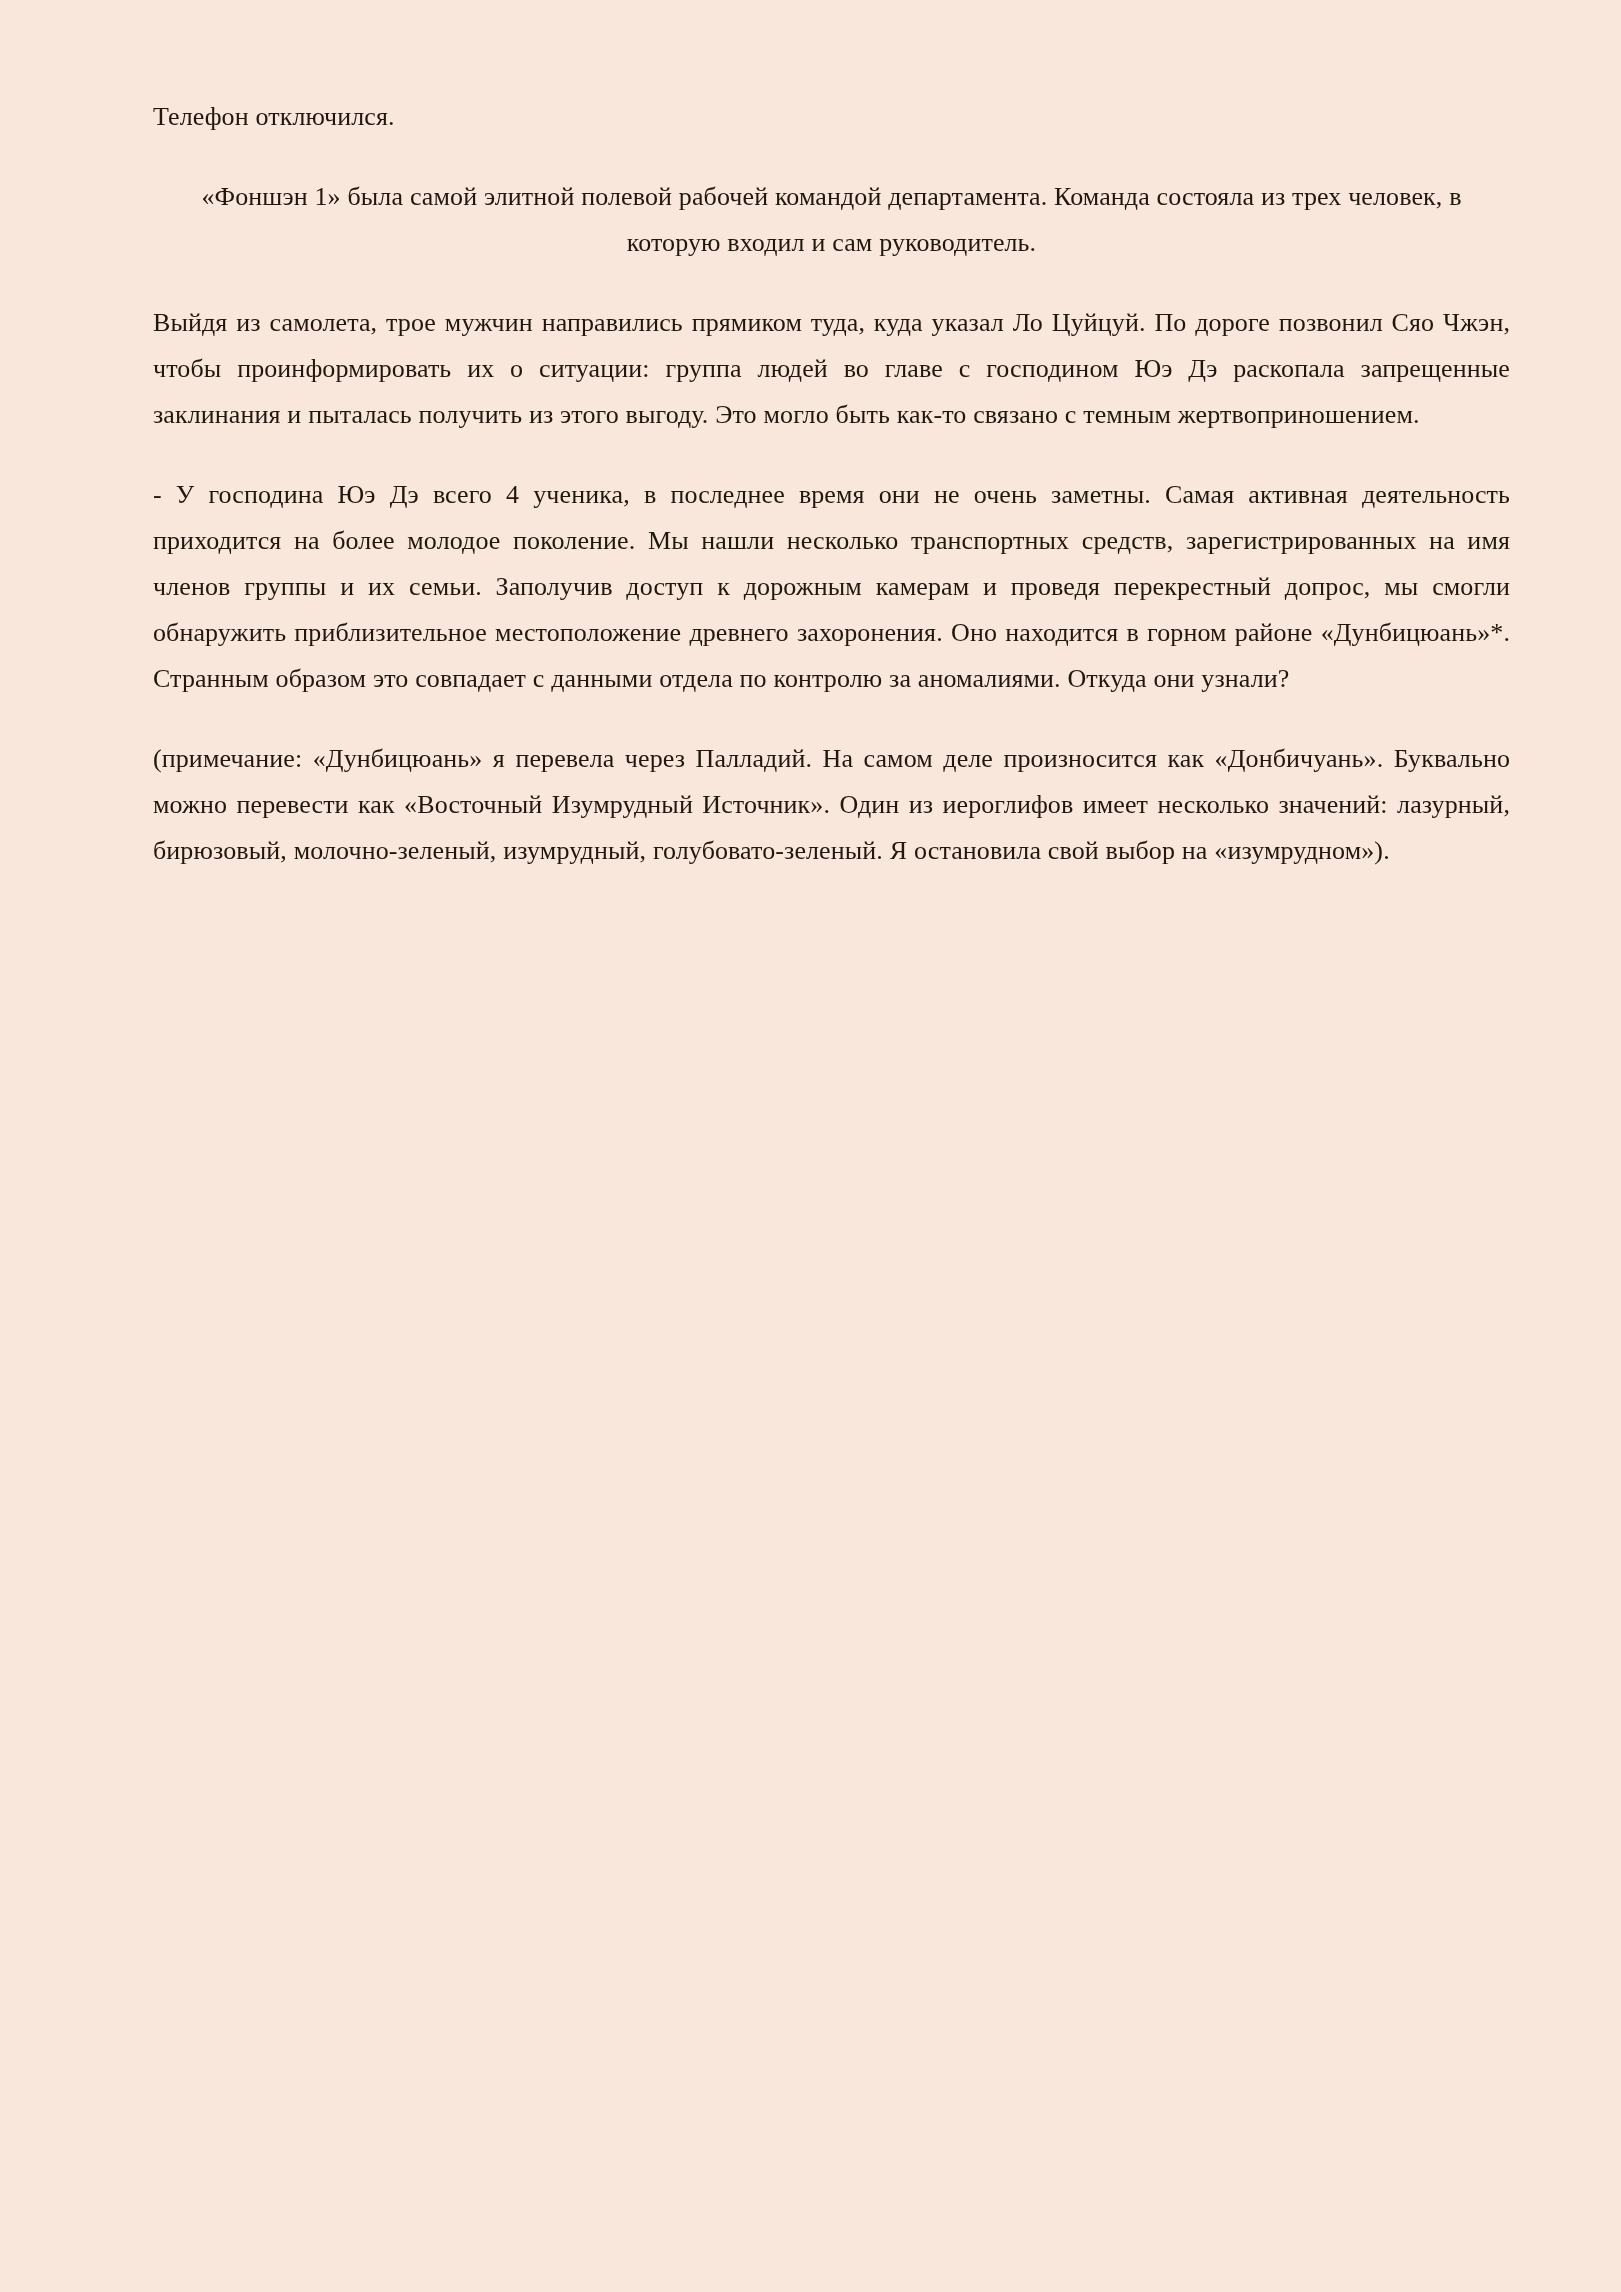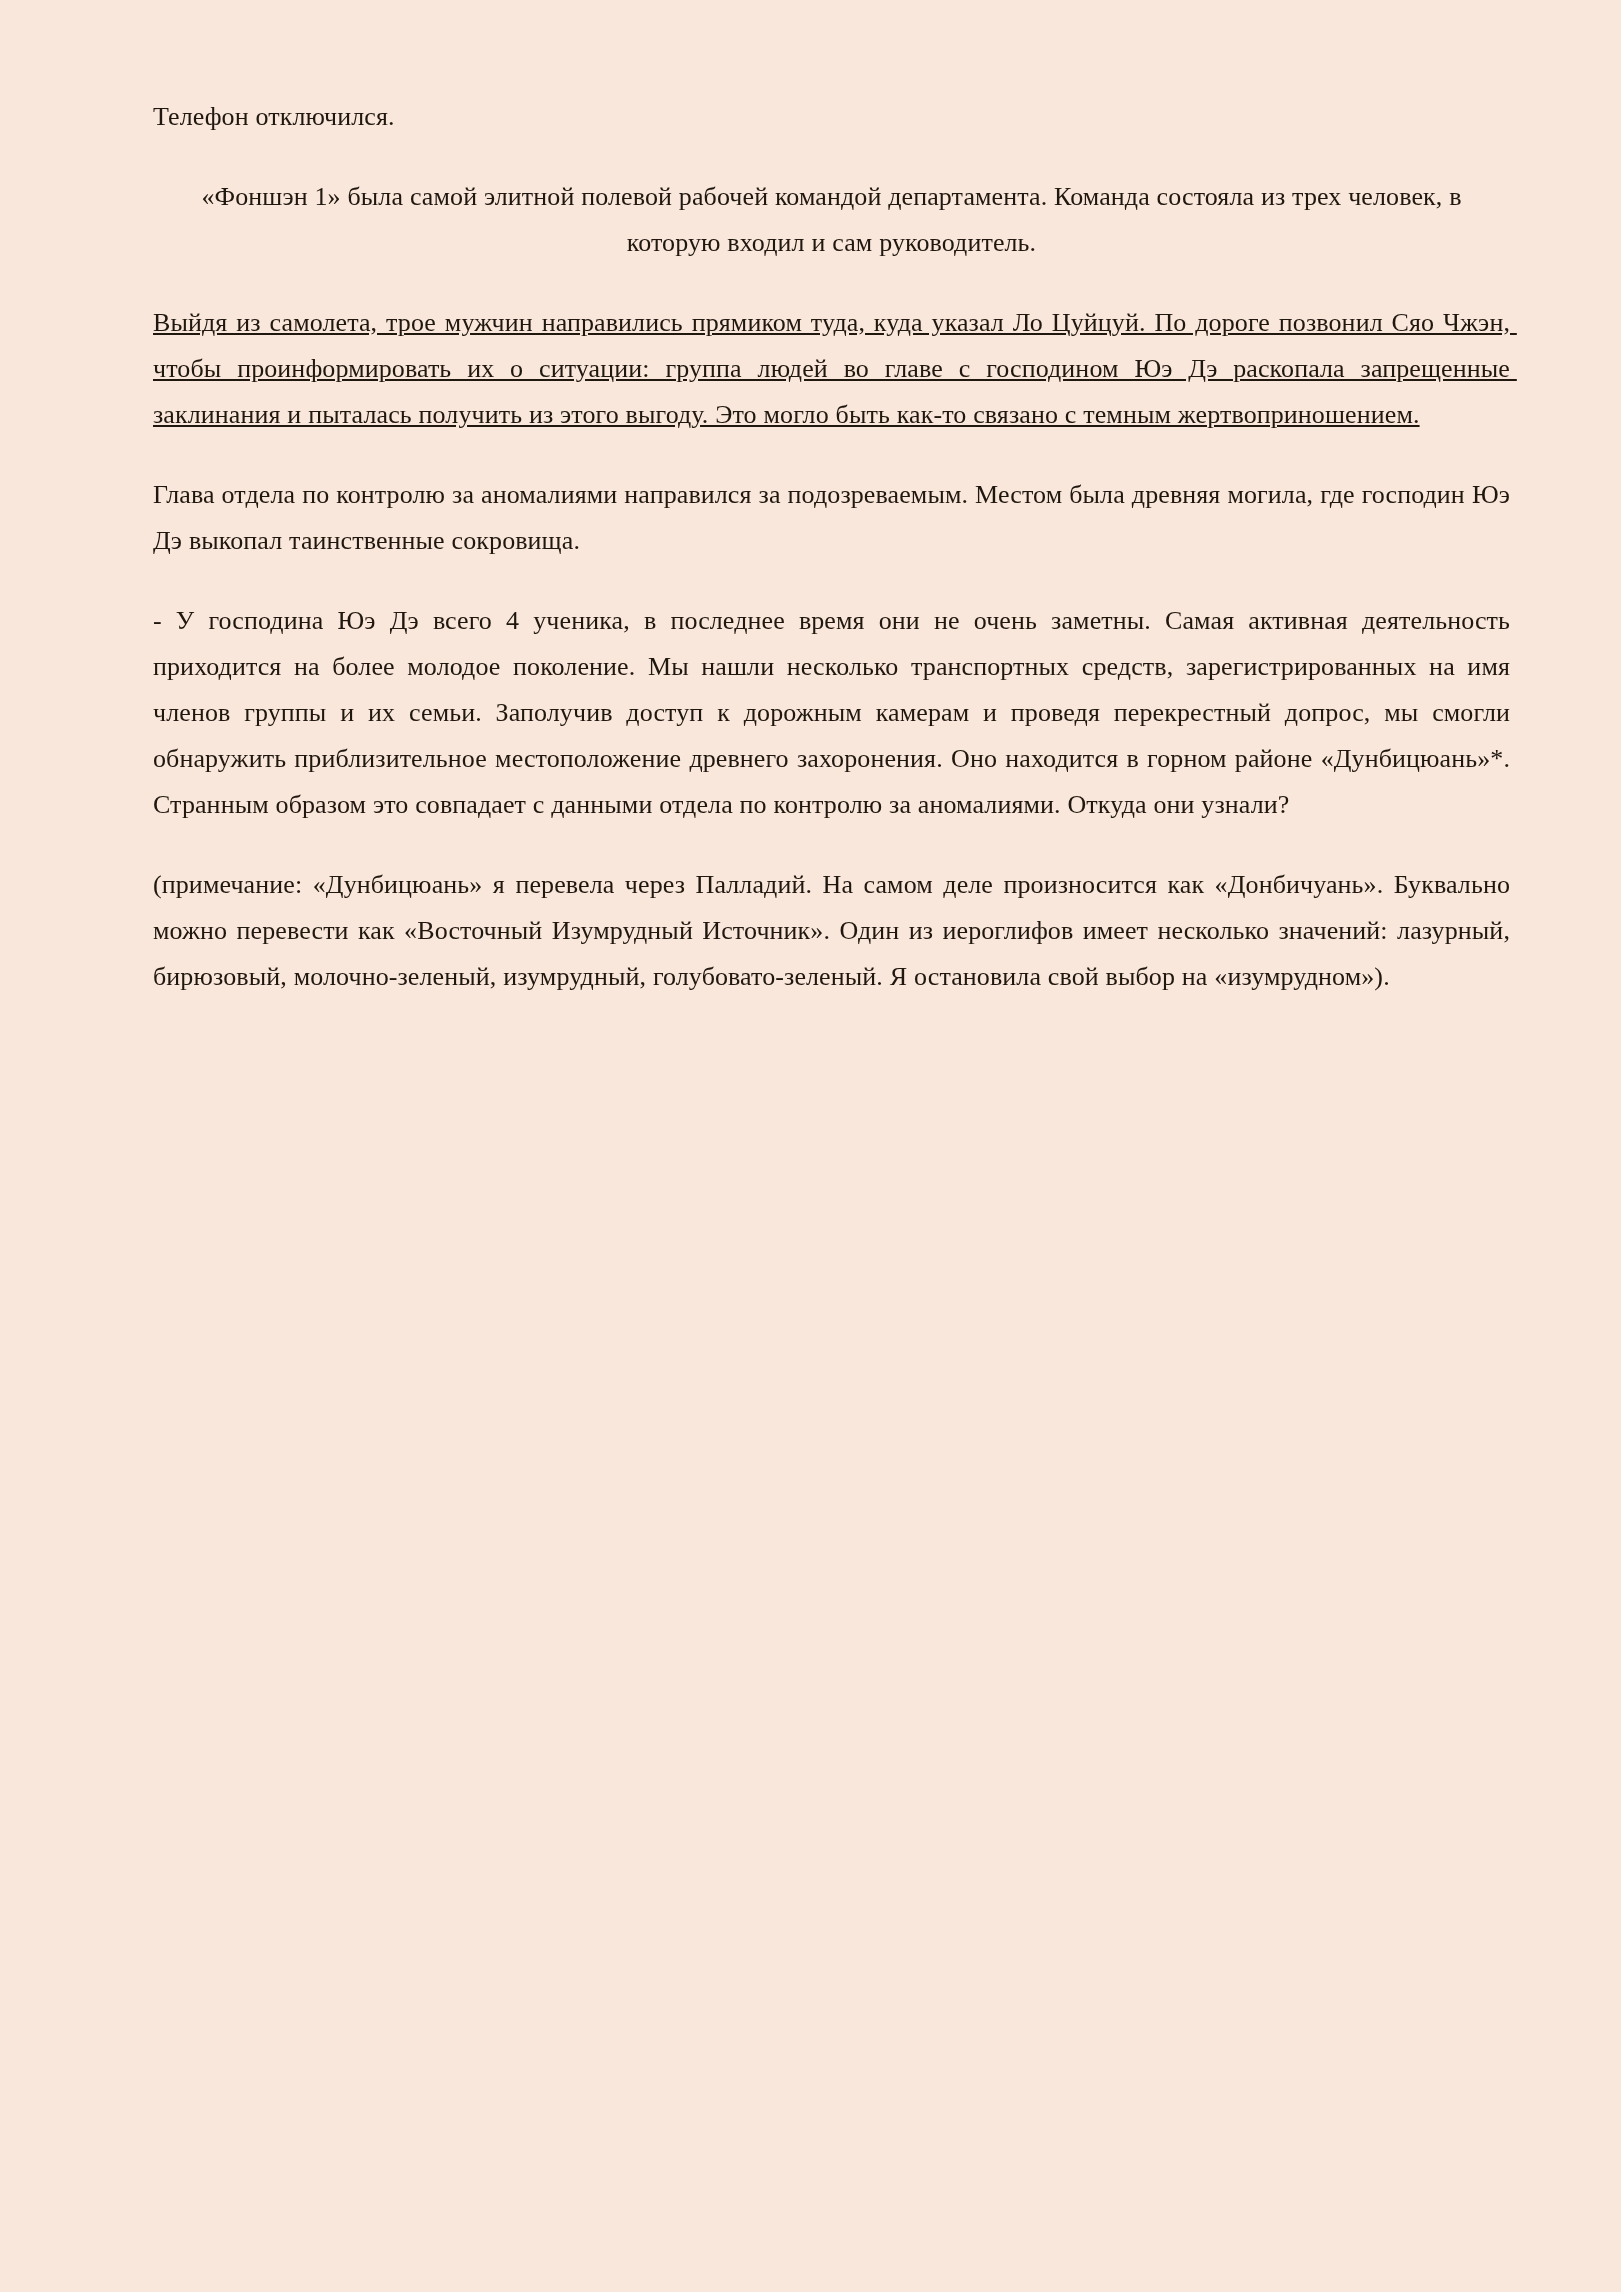--- a/index.html
+++ b/index.html
@@ -49,23 +49,22 @@
 </head>
 <body style="background: rgb(250, 231, 219);">
 
 <div class="page">
   <div class="doc-body">
 
     <p class="para ragged" style="text-align: left;">Телефон отключился.</p>
 
     <p class="para" style="text-align: center;">«Фоншэн 1» была самой элитной полевой рабочей командой департамента. Команда состояла из трех человек, в которую входил и сам руководитель.</p>
 
-    <p class="para" style="text-align: justify; text-decoration: underline;">Выйдя из самолета, трое мужчин направились прямиком туда, куда указал Ло Цуйцуй. По дороге позвонил Сяо Чжэн, чтобы проинформировать их о ситуации: группа людей во главе с господином Юэ Дэ раскопала запрещенные заклинания и пыталась получить из этого выгоду. Это могло быть как-то связано с темным жертвоприношением.</p>
+    <p class="para" style="text-align: justify;">Выйдя из самолета, трое мужчин направились прямиком туда, куда указал Ло Цуйцуй. По дороге позвонил Сяо Чжэн, чтобы проинформировать их о ситуации: группа людей во главе с господином Юэ Дэ раскопала запрещенные заклинания и пыталась получить из этого выгоду. Это могло быть как-то связано с темным жертвоприношением.</p>
 
-    <p class="para" style="text-align: justify;">Глава отдела по контролю за аномалиями направился за подозреваемым. Местом была древняя могила, где господин Юэ Дэ выкопал таинственные сокровища.</p>
 
 
     <p class="para" style="text-align: justify;">- У господина Юэ Дэ всего 4 ученика, в последнее время они не очень заметны. Самая активная деятельность приходится на более молодое поколение. Мы нашли несколько транспортных средств, зарегистрированных на имя членов группы и их семьи. Заполучив доступ к дорожным камерам и проведя перекрестный допрос, мы смогли обнаружить приблизительное местоположение древнего захоронения. Оно находится в горном районе «Дунбицюань»*. Странным образом это совпадает с данными отдела по контролю за аномалиями. Откуда они узнали?</p>
 
     <p class="para" style="text-align: justify;">(примечание: «Дунбицюань» я перевела через Палладий. На самом деле произносится как «Донбичуань». Буквально можно перевести как «Восточный Изумрудный Источник». Один из иероглифов имеет несколько значений: лазурный, бирюзовый, молочно-зеленый, изумрудный, голубовато-зеленый. Я остановила свой выбор на «изумрудном»).</p>
 
 
   </div>
 </div>
 

